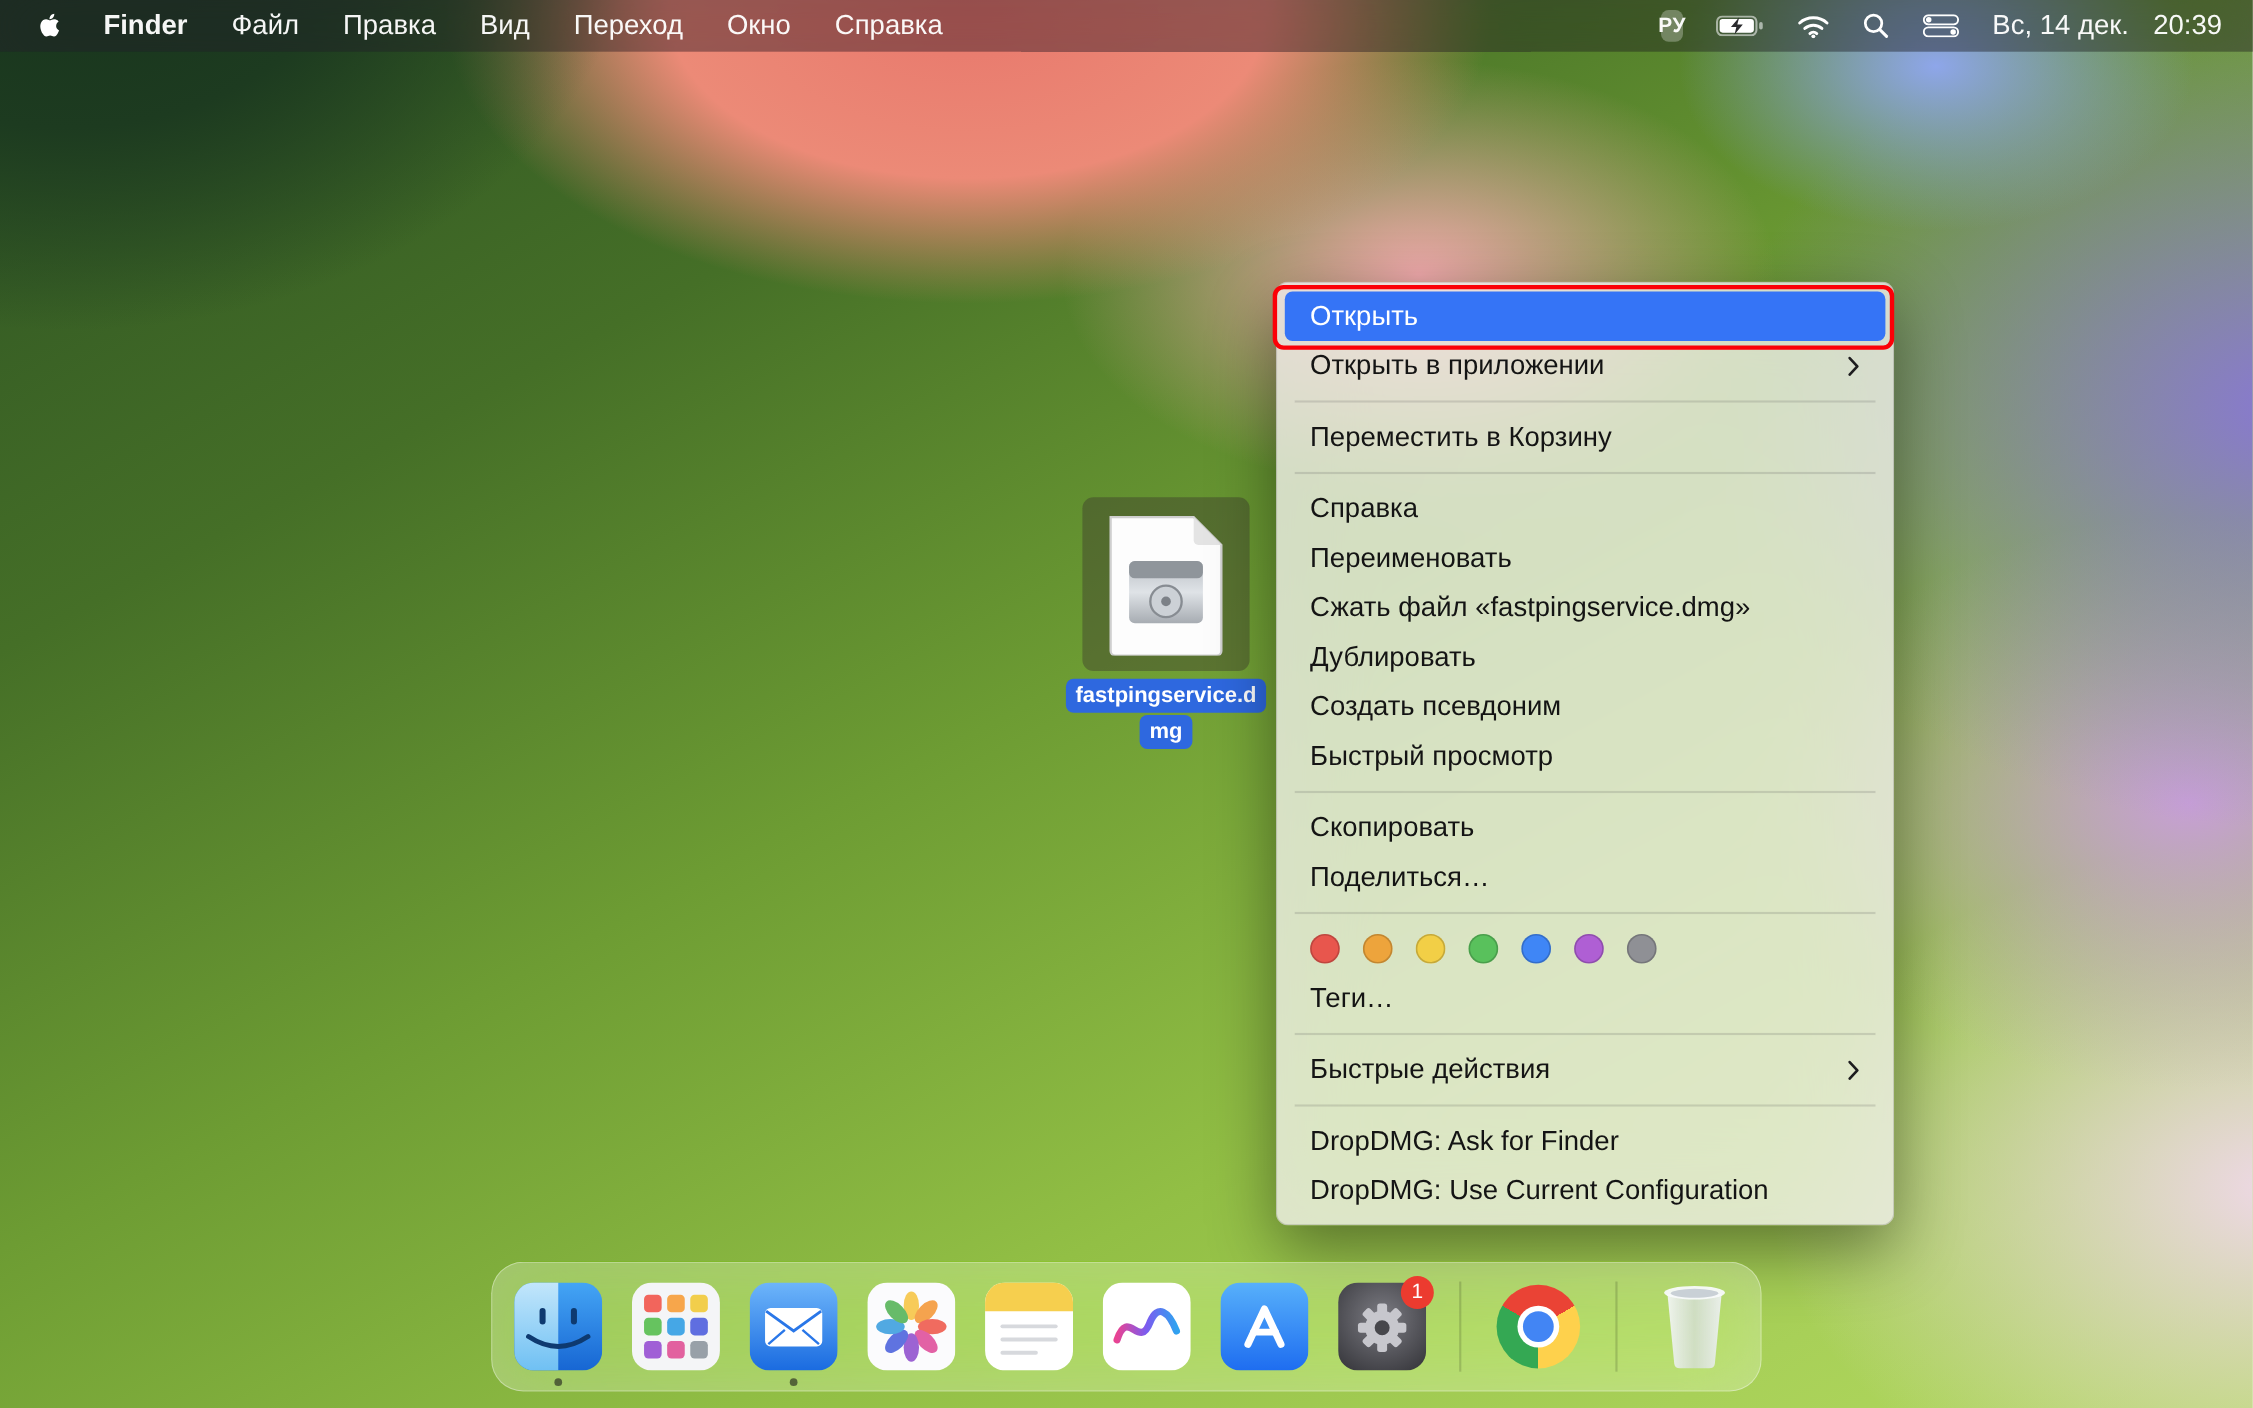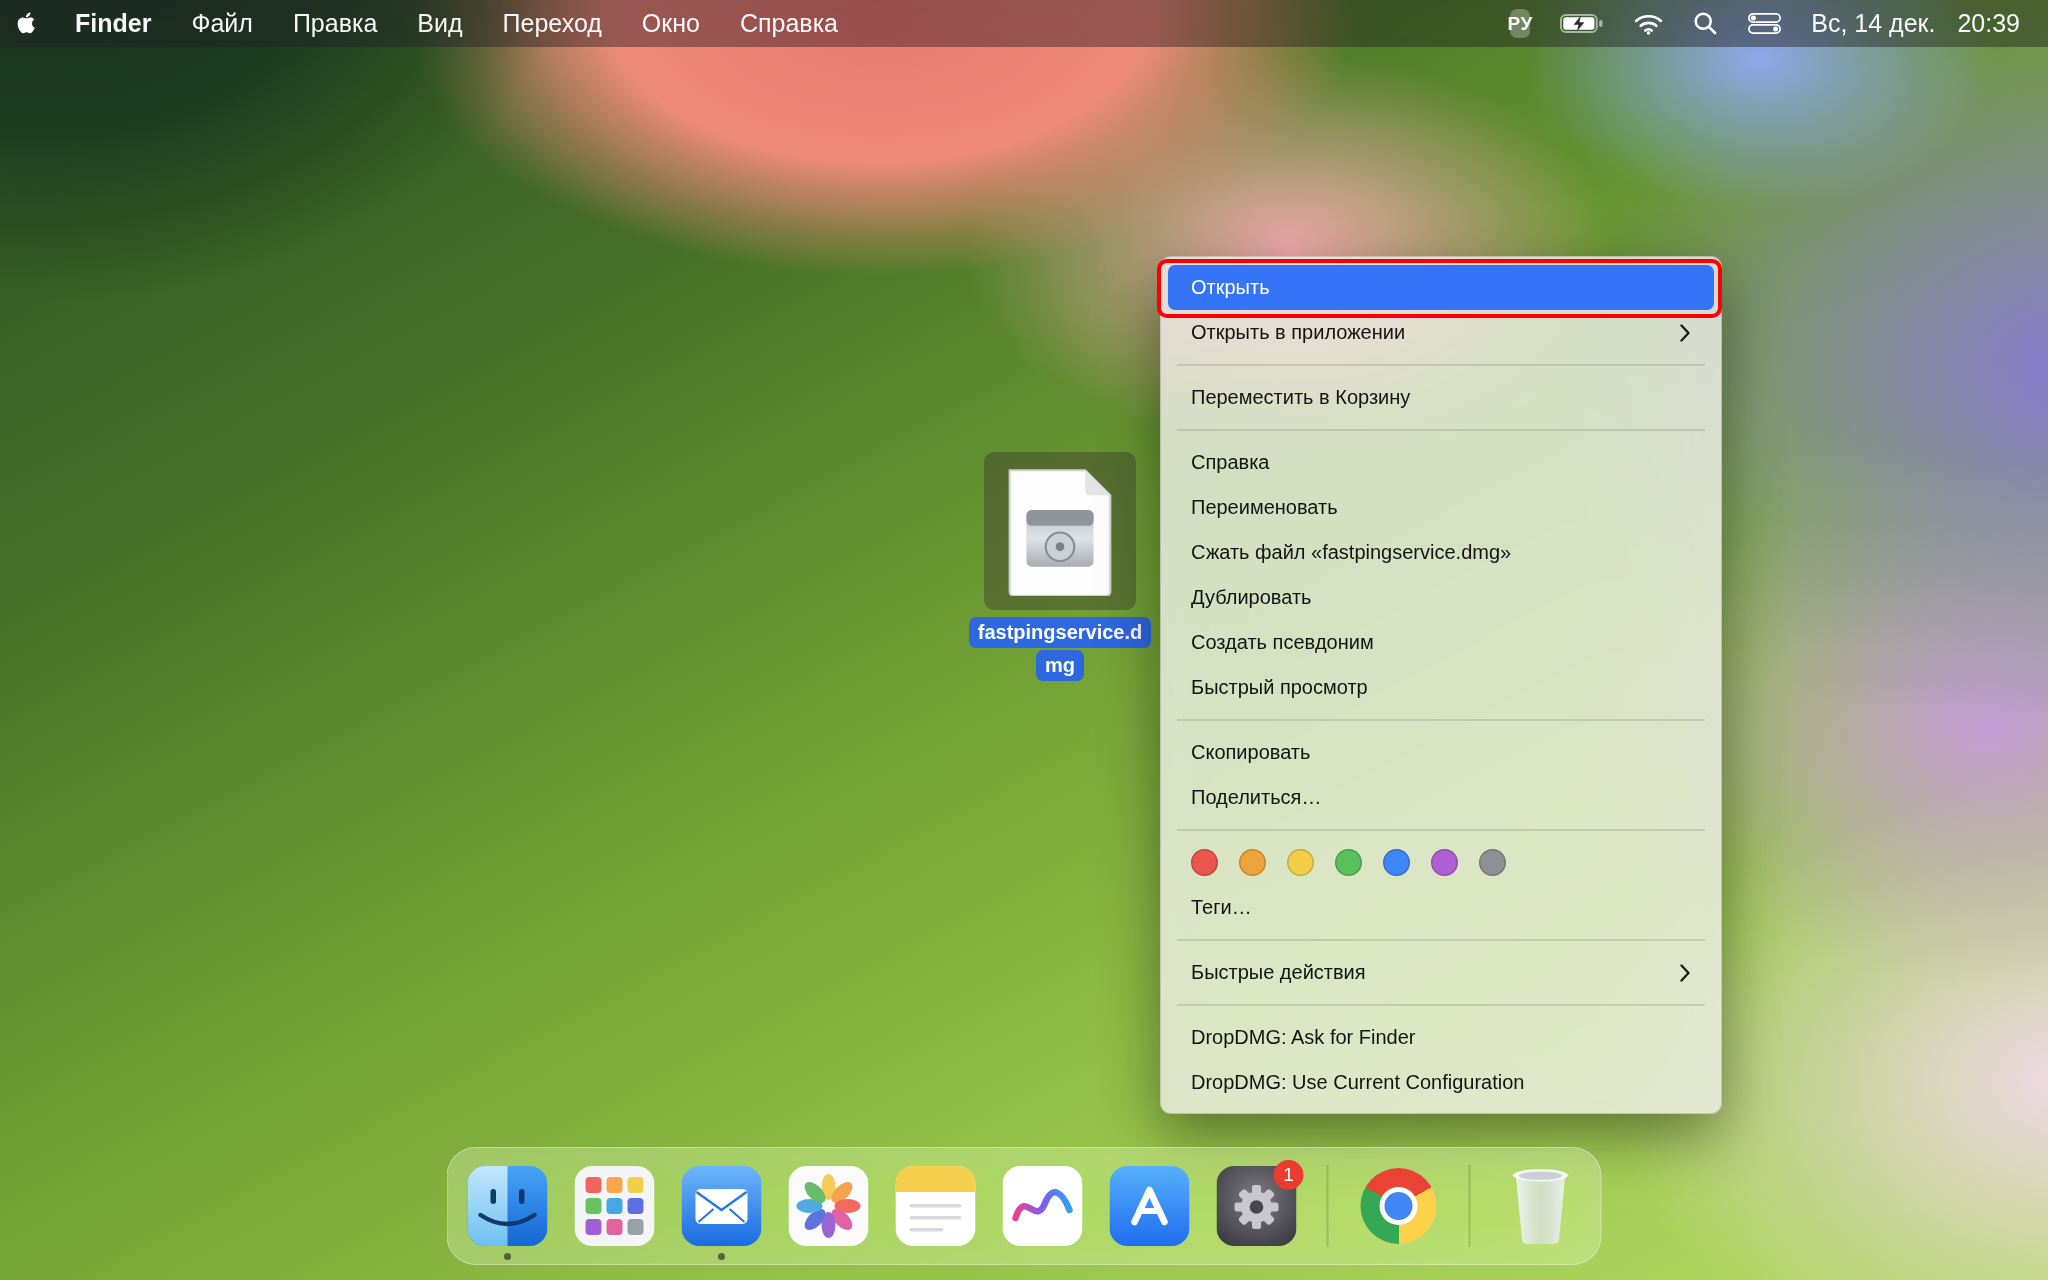--- a/index.html
+++ b/index.html
@@ -21,21 +21,21 @@
   }
 
   
   .menubar {
     position: absolute; top: 0; left: 0; right: 0; height: 47px; z-index: 10;
     display: flex; align-items: center; justify-content: space-between;
     background: rgba(38,32,44,0.45);
     backdrop-filter: blur(28px) saturate(1.3);
     color: #fff;
   }
-  .mb-left { display: flex; align-items: center; gap: 40px; padding-left: 14px; }
+  .mb-left { display: flex; align-items: center; gap: 40px; padding-left: 33px; }
   .mb-right { display: flex; align-items: center; gap: 30px; padding-right: 28px; }
   .mb-item { font-size: 25px; color: rgba(255,255,255,0.96); display: flex; align-items: center; }
   .mb-item.appname { font-weight: 700; }
   .apple-wrap svg { display: block; }
   .input-source {
     background: rgba(255,255,255,0.28); border-radius: 7px;
     width: 20px; height: 29px; justify-content: center;
     font-size: 19px; font-weight: 700; letter-spacing: 0.5px;
   }
   .clock { gap: 22px; font-size: 25px; }
@@ -59,21 +59,21 @@
     position: absolute; left: 1160px; top: 256px; width: 562px; z-index: 5;
     background: rgba(240,237,238,0.80);
     backdrop-filter: blur(40px) saturate(1.4);
     border: 1px solid rgba(0,0,0,0.14);
     border-radius: 11px;
     box-shadow: 0 22px 60px rgba(0,0,0,0.42);
     padding: 8px 0;
   }
   .ctx-item {
     height: 45px; display: flex; align-items: center;
-    padding: 0 30px; font-size: 20px; color: #141414; white-space: nowrap;
+    padding: 0 30px; font-size: 25px; color: #141414; white-space: nowrap;
   }
   .ctx-item.has-sub { justify-content: space-between; }
   .ctx-item.highlight {
     margin: 0 7px; padding: 0 23px; border-radius: 7px; color: #fff;
   }
   .ctx .sep { height: 2px; background: rgba(60,60,67,0.16); margin: 9px 16px; }
   .chevron svg { display: block; }
   .red-annotation {
     position: absolute; left: -4px; right: -1px; top: 2px; height: 59px;
     border: 4px solid #fb0007; border-radius: 10px; pointer-events: none;

